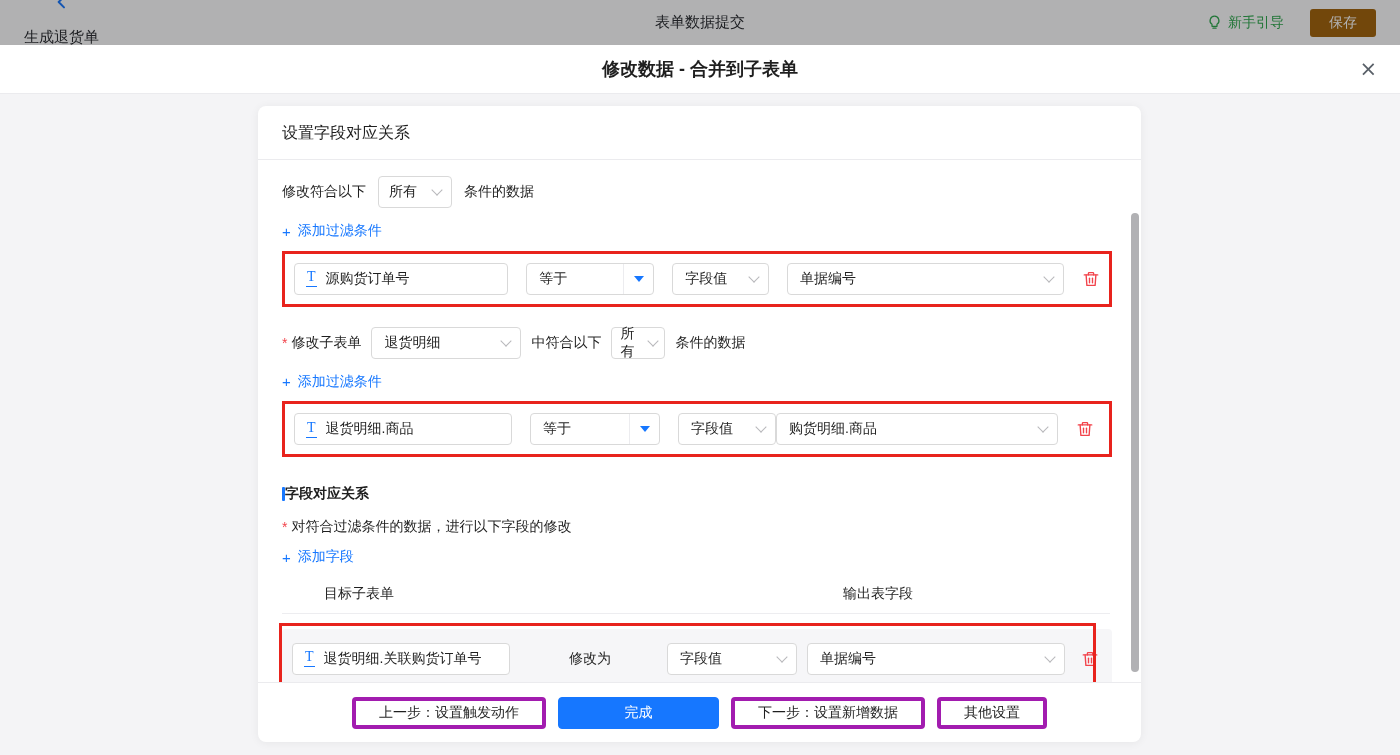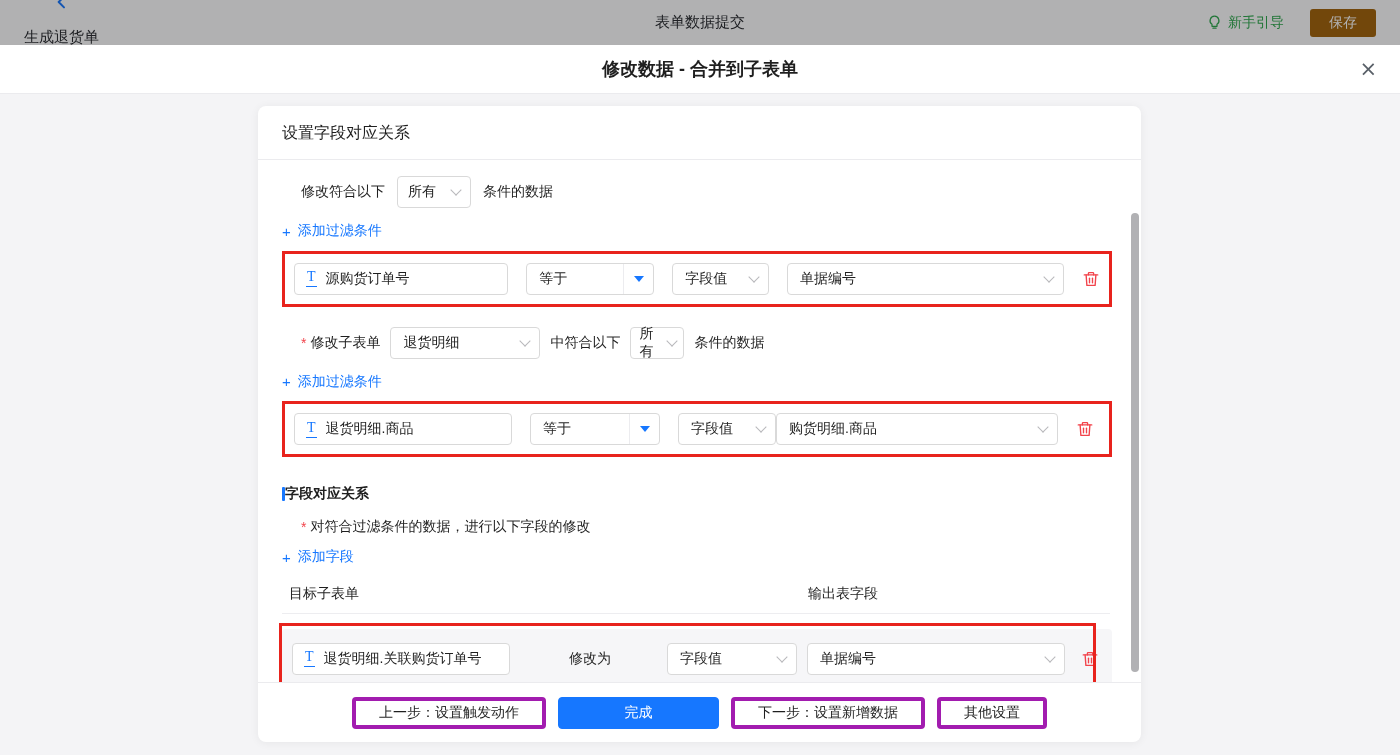--- a/index.html
+++ b/index.html
@@ -67,21 +67,21 @@
   .scroll-thumb {
     position:absolute; right:2px; top:53px; width:8px; height:459px;
     background:#b1b1b4; border-radius:4px; cursor:grab;
   }
   .card-footer {
     flex:none; height:60px; border-top:1px solid #ebebee;
     display:flex; align-items:center; justify-content:center; gap:12px;
   }
 
   
-  .inline-row { display:flex; align-items:center; font-size:14px;margin-left:19px; }
+  .inline-row { display:flex; align-items:center; font-size:14px; }
   .sel {
     height:32px; border:1px solid #d9d9d9; border-radius:4px; background:#fff;
     display:flex; align-items:center; justify-content:space-between;
     padding:0 10px 0 12px; font-size:14px; color:#1f1f1f; cursor:pointer;
   }
   .caret {
     width:8px; height:8px; flex:none; margin-left:8px; margin-top:-4px;
     border-right:1.6px solid #b8b8bb; border-bottom:1.6px solid #b8b8bb;
     transform:rotate(45deg);
   }
@@ -115,21 +115,21 @@
     font-size:14px; margin-top:14px; cursor:pointer;
   }
   .plus { font-size:15px; line-height:1; }
   .req { color:#f2434b; margin-right:4px; font-size:14px; }
 
   .section-head { display:flex; align-items:center; gap:0; margin-top:28px; }
   .section-bar { width:3px; height:14px; background:#1677ff; border-radius:1px; }
   .section-title { font-size:14px; font-weight:bold; color:#1f1f1f; }
 
   .col-headers { display:flex; margin-top:18px; font-size:14px; color:#1f1f1f; }
-  .col-target { width:526px; padding-left:7px; }
+  .col-target { width:526px; padding-left:7px;margin-left:35px; }
   .col-divider { height:1px; background:#ededf0; margin-top:10px; width:828px; }
 
   .map-row { position:relative; margin-top:15px; width:830px; height:60px; }
   .map-bg {
     position:absolute; inset:0; background:#f6f6f8; border-radius:4px;
     display:flex; align-items:center; padding-left:10px;
   }
   .map-redbox {
     position:absolute; left:-3px; top:-6px; width:817px; height:65px;
     border:3px solid #e8231d; pointer-events:none;

